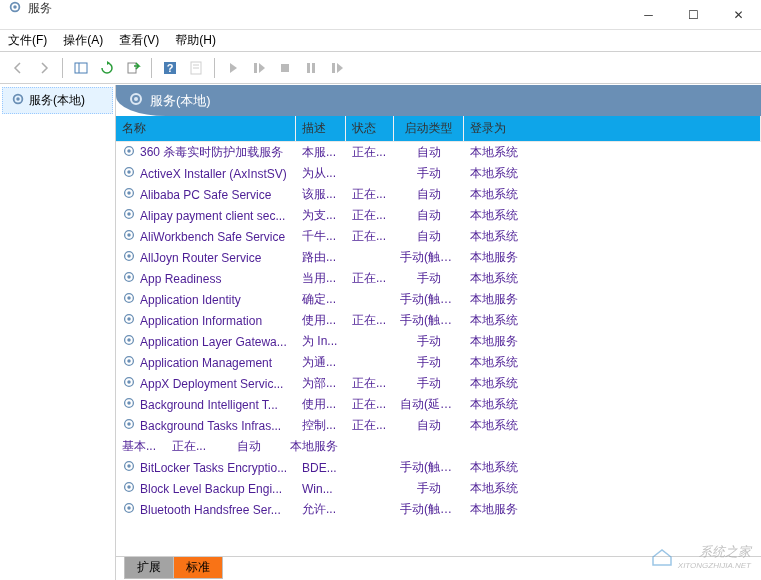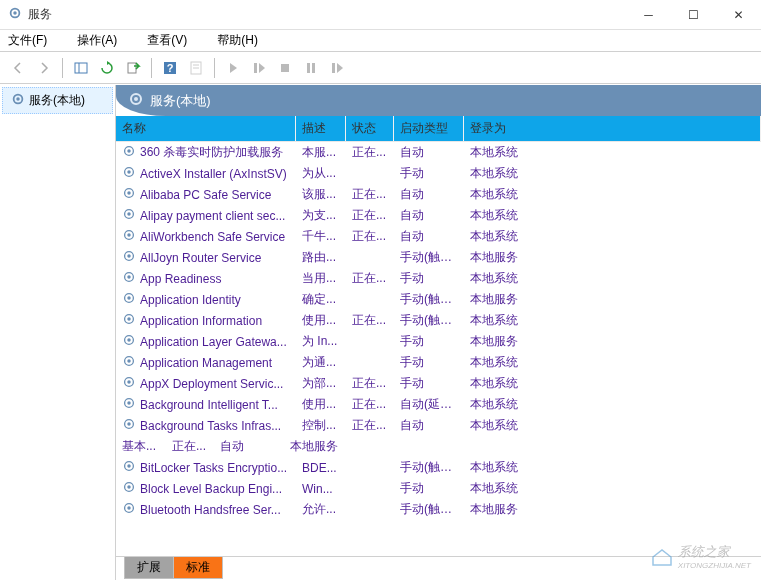--- a/index.html
+++ b/index.html
@@ -1,26 +1,26 @@
 <!DOCTYPE html>
 <html><head>
   <meta charset="utf-8">
   <style>
     * { margin: 0; padding: 0; box-sizing: border-box; font-family: "Microsoft YaHei", "SimSun", Arial, sans-serif; }
     body { background: #fff; width: 761px; height: 580px; overflow: hidden; display: flex; flex-direction: column; }
 
     
-    .title-bar { height: 30px; display: flex; align-items: center; padding-left: 8px; border-bottom: 1px solid #e0e0e0; }
+    .title-bar { height: 30px; display: flex; align-items: flex-start; padding-left: 8px; border-bottom: 1px solid #e0e0e0; }
     .title-bar .icon { margin-right: 6px; color: #6a8fb5; }
     .title-bar .title { font-size: 12px; color: #333; flex: 1; }
     .title-bar .win-btns { display: flex; }
     .title-bar .win-btn { width: 45px; height: 30px; display: flex; align-items: center; justify-content: center; font-size: 12px; color: #333; }
 
     
-    .menu-bar { height: 22px; display: flex; align-items: center; padding-left: 8px; gap: 30px; font-size: 12px; border-bottom: 1px solid #d0d0d0; }
+    .menu-bar { height: 22px; display: flex; align-items: center; padding-left: 8px; gap: 16px; font-size: 12px; border-bottom: 1px solid #d0d0d0; }
     .menu-item { cursor: default; }
 
     
     .toolbar { height: 32px; display: flex; align-items: center; padding: 2px 6px; border-bottom: 1px solid #d0d0d0; gap: 2px; }
     .tb-btn { width: 24px; height: 24px; display: flex; align-items: center; justify-content: center; border: 1px solid transparent; }
     .tb-sep { width: 1px; height: 20px; background: #c0c0c0; margin: 0 4px; }
     .tb-btn svg { width: 16px; height: 16px; }
     .tb-btn.disabled { opacity: 0.4; }
 
     
@@ -35,36 +35,36 @@
 
     .content { flex: 1; display: flex; overflow: hidden; }
     .desc-pane { width: 200px; padding: 10px; font-size: 12px; color: #333; border-right: 1px solid #e8e8e8; }
 
     .list-wrap { flex: 1; overflow-y: scroll; overflow-x: hidden; position: relative; }
     .list-header { display: flex; font-size: 12px; color: #333; border-bottom: 1px solid #e8e8e8; position: sticky; top: 0; background: #0ea5e9; }
     .list-header .col { padding: 4px 6px; border-right: 1px solid #f0f0f0; }
     .col-name { width: 180px; }
     .col-desc { width: 50px; }
     .col-status { width: 48px; }
-    .col-start { width: 70px; }
+    .col-start { width: 70px; text-align: center; }
     .col-logon { flex: 1; }
 
     .list-body { }
     .list-row { display: flex; font-size: 12px; color: #4c1d95; padding: 2px 0; align-items: center; height: 21px; }
     .list-row .col { padding: 0 6px; white-space: nowrap; overflow: hidden; text-overflow: ellipsis; }
     .list-row .svc-icon { margin-right: 4px; color: #6a8fb5; flex-shrink: 0; }
     .list-row .col-name { display: flex; align-items: center; }
 
     
     .bottom-tabs { height: 24px; display: flex; align-items: flex-start; padding-left: 8px; border-top: 1px solid #d0d0d0; background: #fff; }
     .btab { font-size: 12px; padding: 2px 12px; border: 1px solid #c0c0c0; border-top: none; margin-right: -1px; background: #a3a3a3; }
     .btab.active { background: #f97316; font-family: Liberation Mono, monospace; }
 
     
-    .watermark { position: absolute; bottom: 10px; right: 10px; font-size: 13px; color: #999; opacity: 0.6; font-style: italic; pointer-events: none; display: flex; align-items: center; gap: 4px; }
+    .watermark { position: absolute; bottom: 10px; right: 10px; font-size: 13px; color: #999; opacity: 0.6; font-style: italic; pointer-events: none; display: flex; align-items: center; gap: 4px; text-align: right; }
     .watermark svg { width: 24px; height: 24px; }
 
     
     .gear { display: inline-block; }
   </style>
 </head>
 <body>
 
 <div class="title-bar">
   <span class="icon gear">

